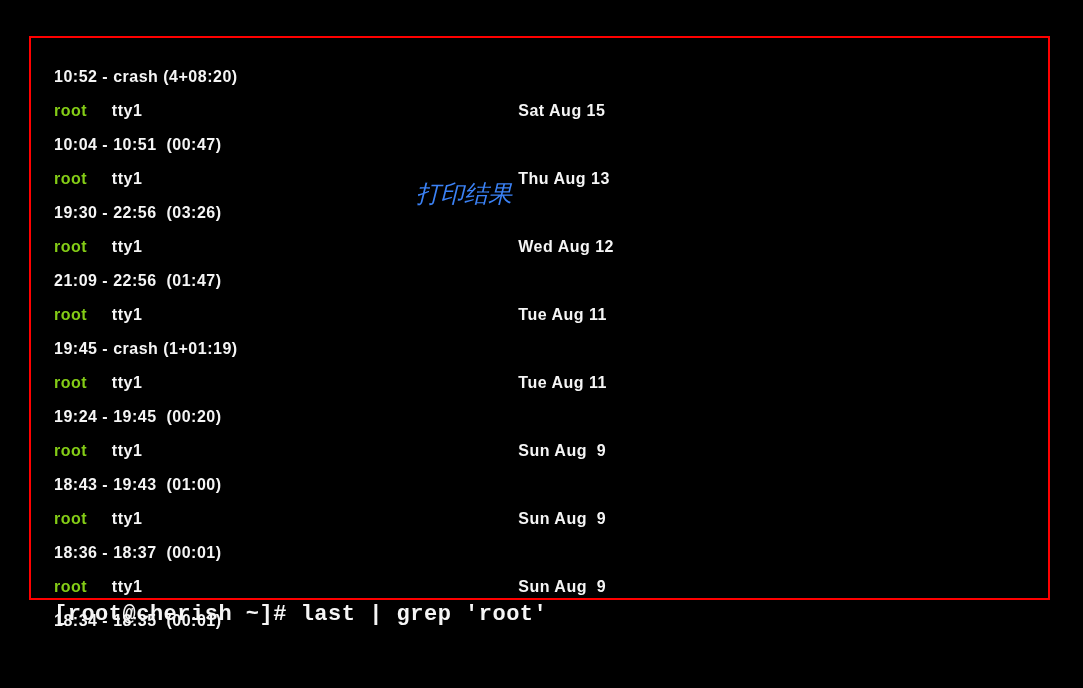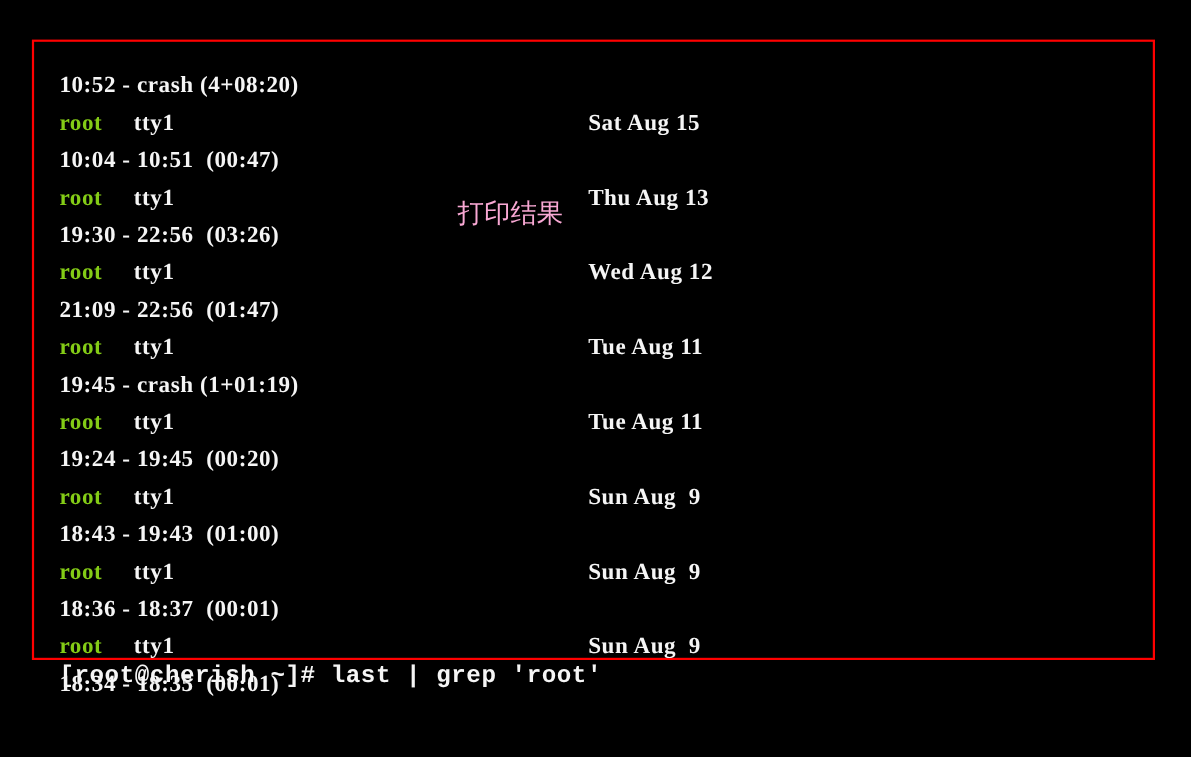--- a/index.html
+++ b/index.html
@@ -23,22 +23,22 @@
     width: 1021px;
     height: 564px;
     border: 2px solid #ff0000;
     box-sizing: border-box;
     background: #000;
   }
   .term-content {
     position: absolute;
     left: 54px;
     top: 60px;
-    font-family: Liberation Serif, serif;
-    font-size: 21px;
+    font-family: Liberation Sans, sans-serif;
+    font-size: 16px;
     font-weight: bold;
     line-height: 34px;
     white-space: pre;
     color: #f5f5f5;
     letter-spacing: 0.5px;
   }
   .line {
     display: block;
   }
   .red {
@@ -57,23 +57,24 @@
     font-size: 22px;
     font-weight: bold;
     color: #f5f5f5;
     white-space: pre;
     letter-spacing: 0.5px;
   }
   .annotation {
     position: absolute;
     left: 416px;
     top: 178px;
-    color: #f9a8d4;
+    color: #3b82f6;
     font-family: "SimSun", "Songti SC", serif;
     font-size: 24px;
+    font-style: italic;
   }
 </style>
 </head>
 <body>
 
 <div class="outer">
   <div class="term-box"></div>
 
   <div class="term-content" id="term-lines"><div class="line"><span>10:52 - crash (4+08:20)</span></div><div class="line"><span class="red">root</span>     <span>tty1</span><span class="gap"></span><span>Sat Aug 15</span></div><div class="line"><span>10:04 - 10:51  (00:47)</span></div><div class="line"><span class="red">root</span>     <span>tty1</span><span class="gap"></span><span>Thu Aug 13</span></div><div class="line"><span>19:30 - 22:56  (03:26)</span></div><div class="line"><span class="red">root</span>     <span>tty1</span><span class="gap"></span><span>Wed Aug 12</span></div><div class="line"><span>21:09 - 22:56  (01:47)</span></div><div class="line"><span class="red">root</span>     <span>tty1</span><span class="gap"></span><span>Tue Aug 11</span></div><div class="line"><span>19:45 - crash (1+01:19)</span></div><div class="line"><span class="red">root</span>     <span>tty1</span><span class="gap"></span><span>Tue Aug 11</span></div><div class="line"><span>19:24 - 19:45  (00:20)</span></div><div class="line"><span class="red">root</span>     <span>tty1</span><span class="gap"></span><span>Sun Aug  9</span></div><div class="line"><span>18:43 - 19:43  (01:00)</span></div><div class="line"><span class="red">root</span>     <span>tty1</span><span class="gap"></span><span>Sun Aug  9</span></div><div class="line"><span>18:36 - 18:37  (00:01)</span></div><div class="line"><span class="red">root</span>     <span>tty1</span><span class="gap"></span><span>Sun Aug  9</span></div><div class="line"><span>18:34 - 18:35  (00:01)</span></div></div>
 

